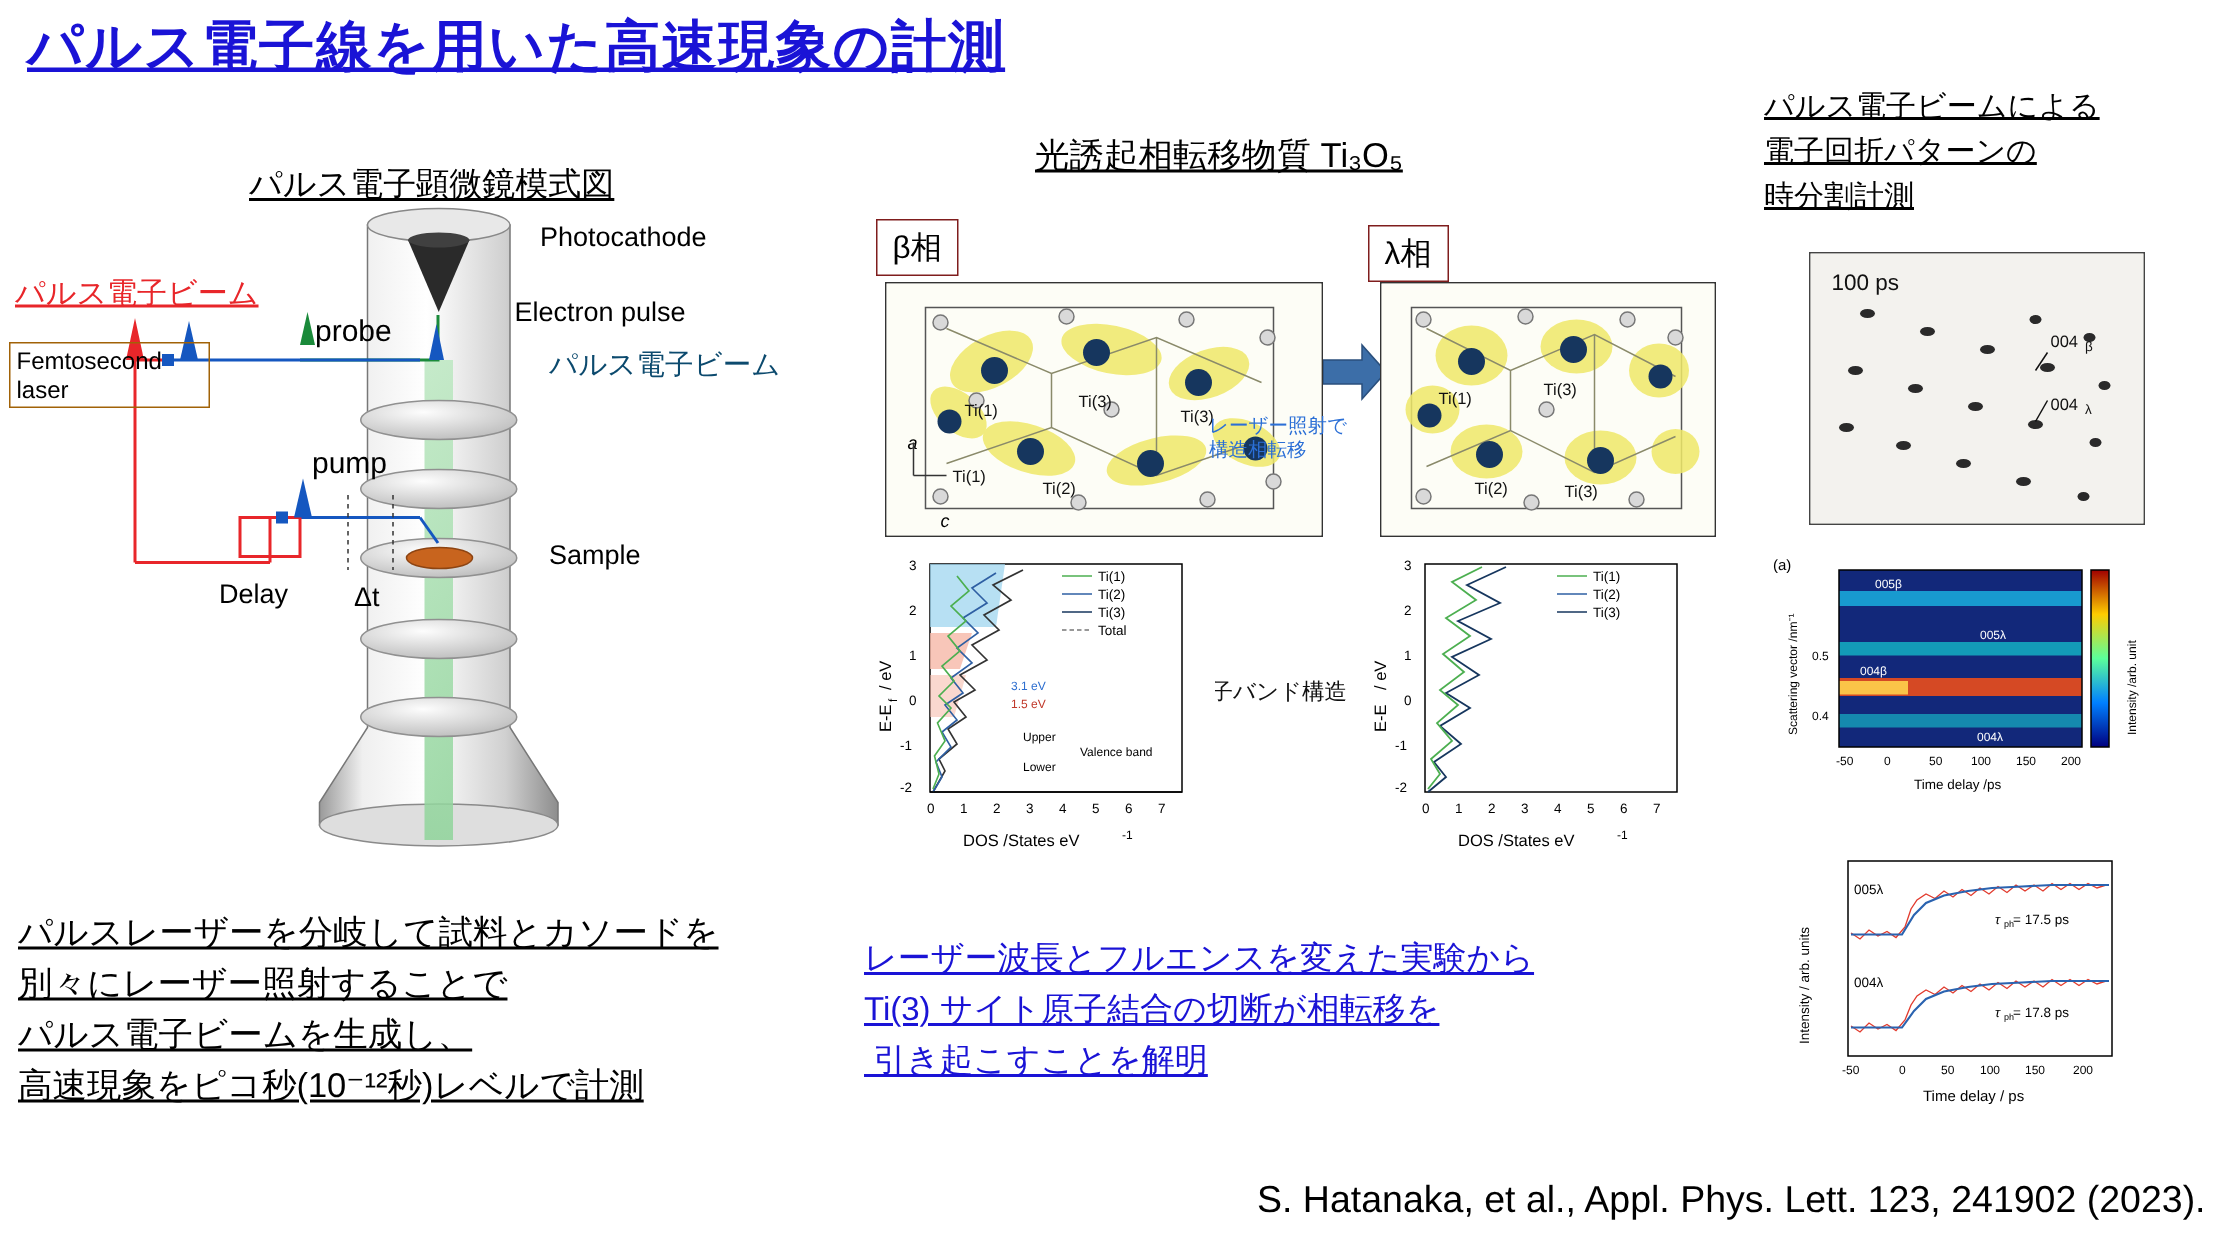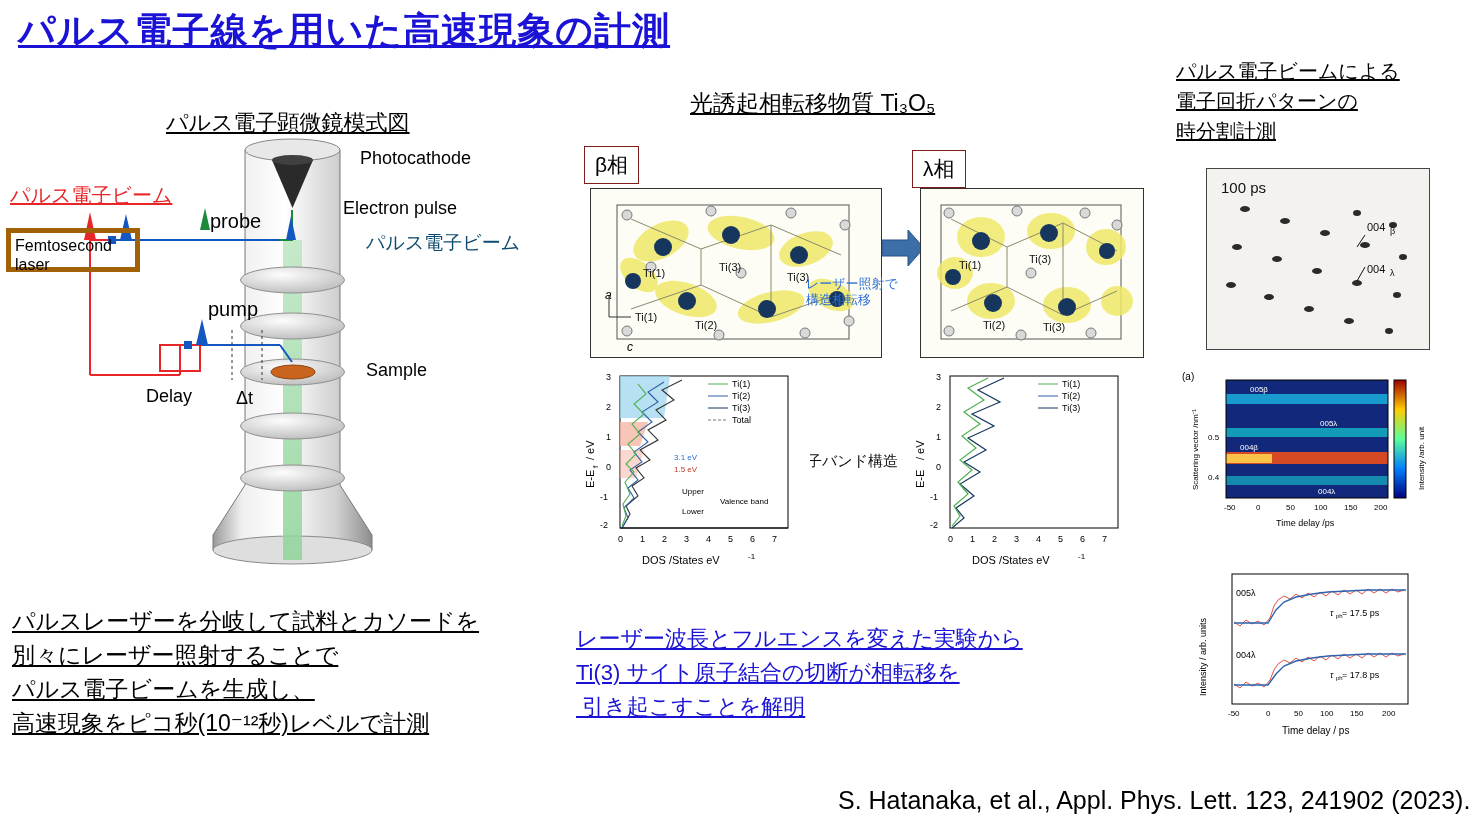--- a/index.html
+++ b/index.html
@@ -30,21 +30,21 @@
   #lbl-pulselaser{left:10px;top:182px;color:#e8262a;font-size:20px;text-decoration:underline;}
   #lbl-probe{left:210px;top:198px;font-size:20px;margin-top:12px;}
   #lbl-pump{left:208px;top:298px;font-size:20px;}
   #lbl-delay{left:146px;top:386px;font-size:18px;}
   #lbl-dt{left:236px;top:388px;font-size:18px;}
   #lbl-photocathode{left:360px;top:148px;font-size:18px;}
   #lbl-electronpulse{left:343px;top:198px;font-size:18px;}
   #lbl-pulsebeam{left:366px;top:230px;font-size:19px;color:#0c4a6e;}
   #lbl-sample{left:366px;top:360px;font-size:18px;}
   #femto-box{
-    left:6px;top:228px;width:134px;height:44px;border:5px solid #a16207;
+    left:6px;top:228px;width:134px;height:44px;border:1px solid #a16207;
     font-size:16px;line-height:19px;padding:3px 4px;box-sizing:border-box;
   }
   
   #left-para{
     left:12px;top:604px;font-size:23px;line-height:34px;white-space:pre;
     text-decoration:underline;
   }
   
   #mid-para{
     left:576px;top:622px;font-size:22px;line-height:34px;white-space:pre;

